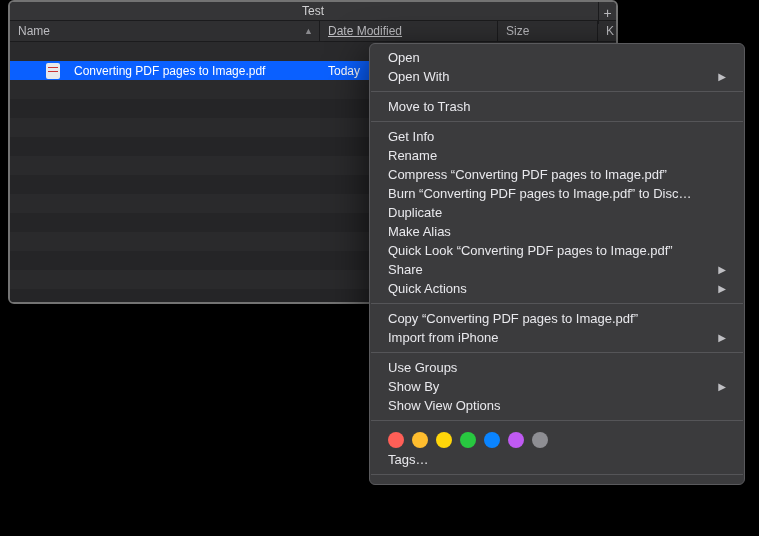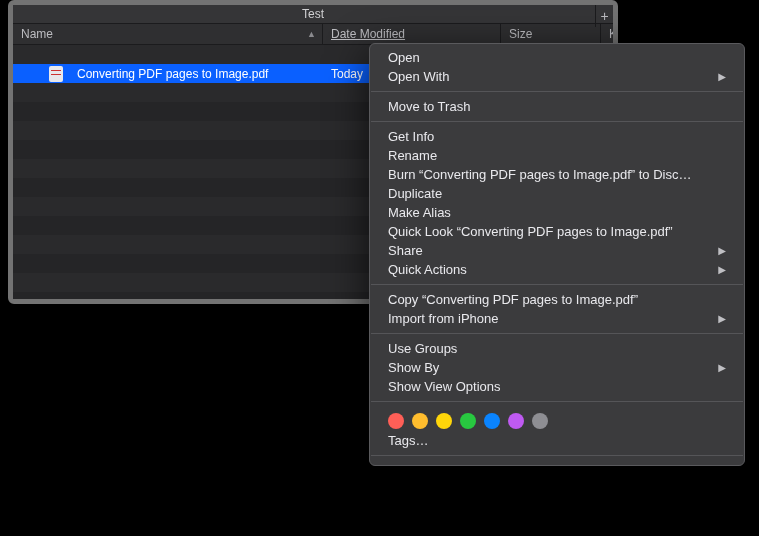--- a/index.html
+++ b/index.html
@@ -2,21 +2,21 @@
 <html><head>
 <meta charset="utf-8">
 <style>
   * { margin: 0; padding: 0; box-sizing: border-box; font-family: -apple-system, BlinkMacSystemFont, "Segoe UI", sans-serif; }
   body { background: #000; width: 759px; height: 536px; overflow: hidden; position: relative; }
 
   .window {
     position: absolute; left: 8px; top: 0; width: 610px; height: 304px;
     background: #2a2a2c; border-radius: 6px; overflow: hidden;
     box-shadow: 0 10px 40px rgba(0,0,0,0.6);
-    border: 5px solid #737373;
+    border: 2px solid #737373;
   }
   .titlebar {
     height: 18px; background: #353537; color: #d0d0d2; font-size: 12px;
     text-align: center; line-height: 18px; position: relative;
   }
   .header-row {
     display: flex; height: 22px; background: #2f2f31; color: #bcbcc0;
     font-size: 12px; border-top: 1px solid #1b1b1d; border-bottom: 1px solid #1b1b1d;
   }
   .header-cell {
@@ -135,20 +135,23 @@
       <span>Move to Trash</span>
     </div>
   <div class="ctx-sep"></div>
   <div class="ctx-item">
       <span>Get Info</span>
     </div>
   <div class="ctx-item">
       <span>Rename</span>
     </div>
   <div class="ctx-item">
+      <span>Compress “Converting PDF pages to Image.pdf”</span>
+    </div>
+  <div class="ctx-item">
       <span>Burn “Converting PDF pages to Image.pdf” to Disc…</span>
     </div>
   <div class="ctx-item">
       <span>Duplicate</span>
     </div>
   <div class="ctx-item">
       <span>Make Alias</span>
     </div>
   <div class="ctx-item">
       <span>Quick Look “Converting PDF pages to Image.pdf”</span>

